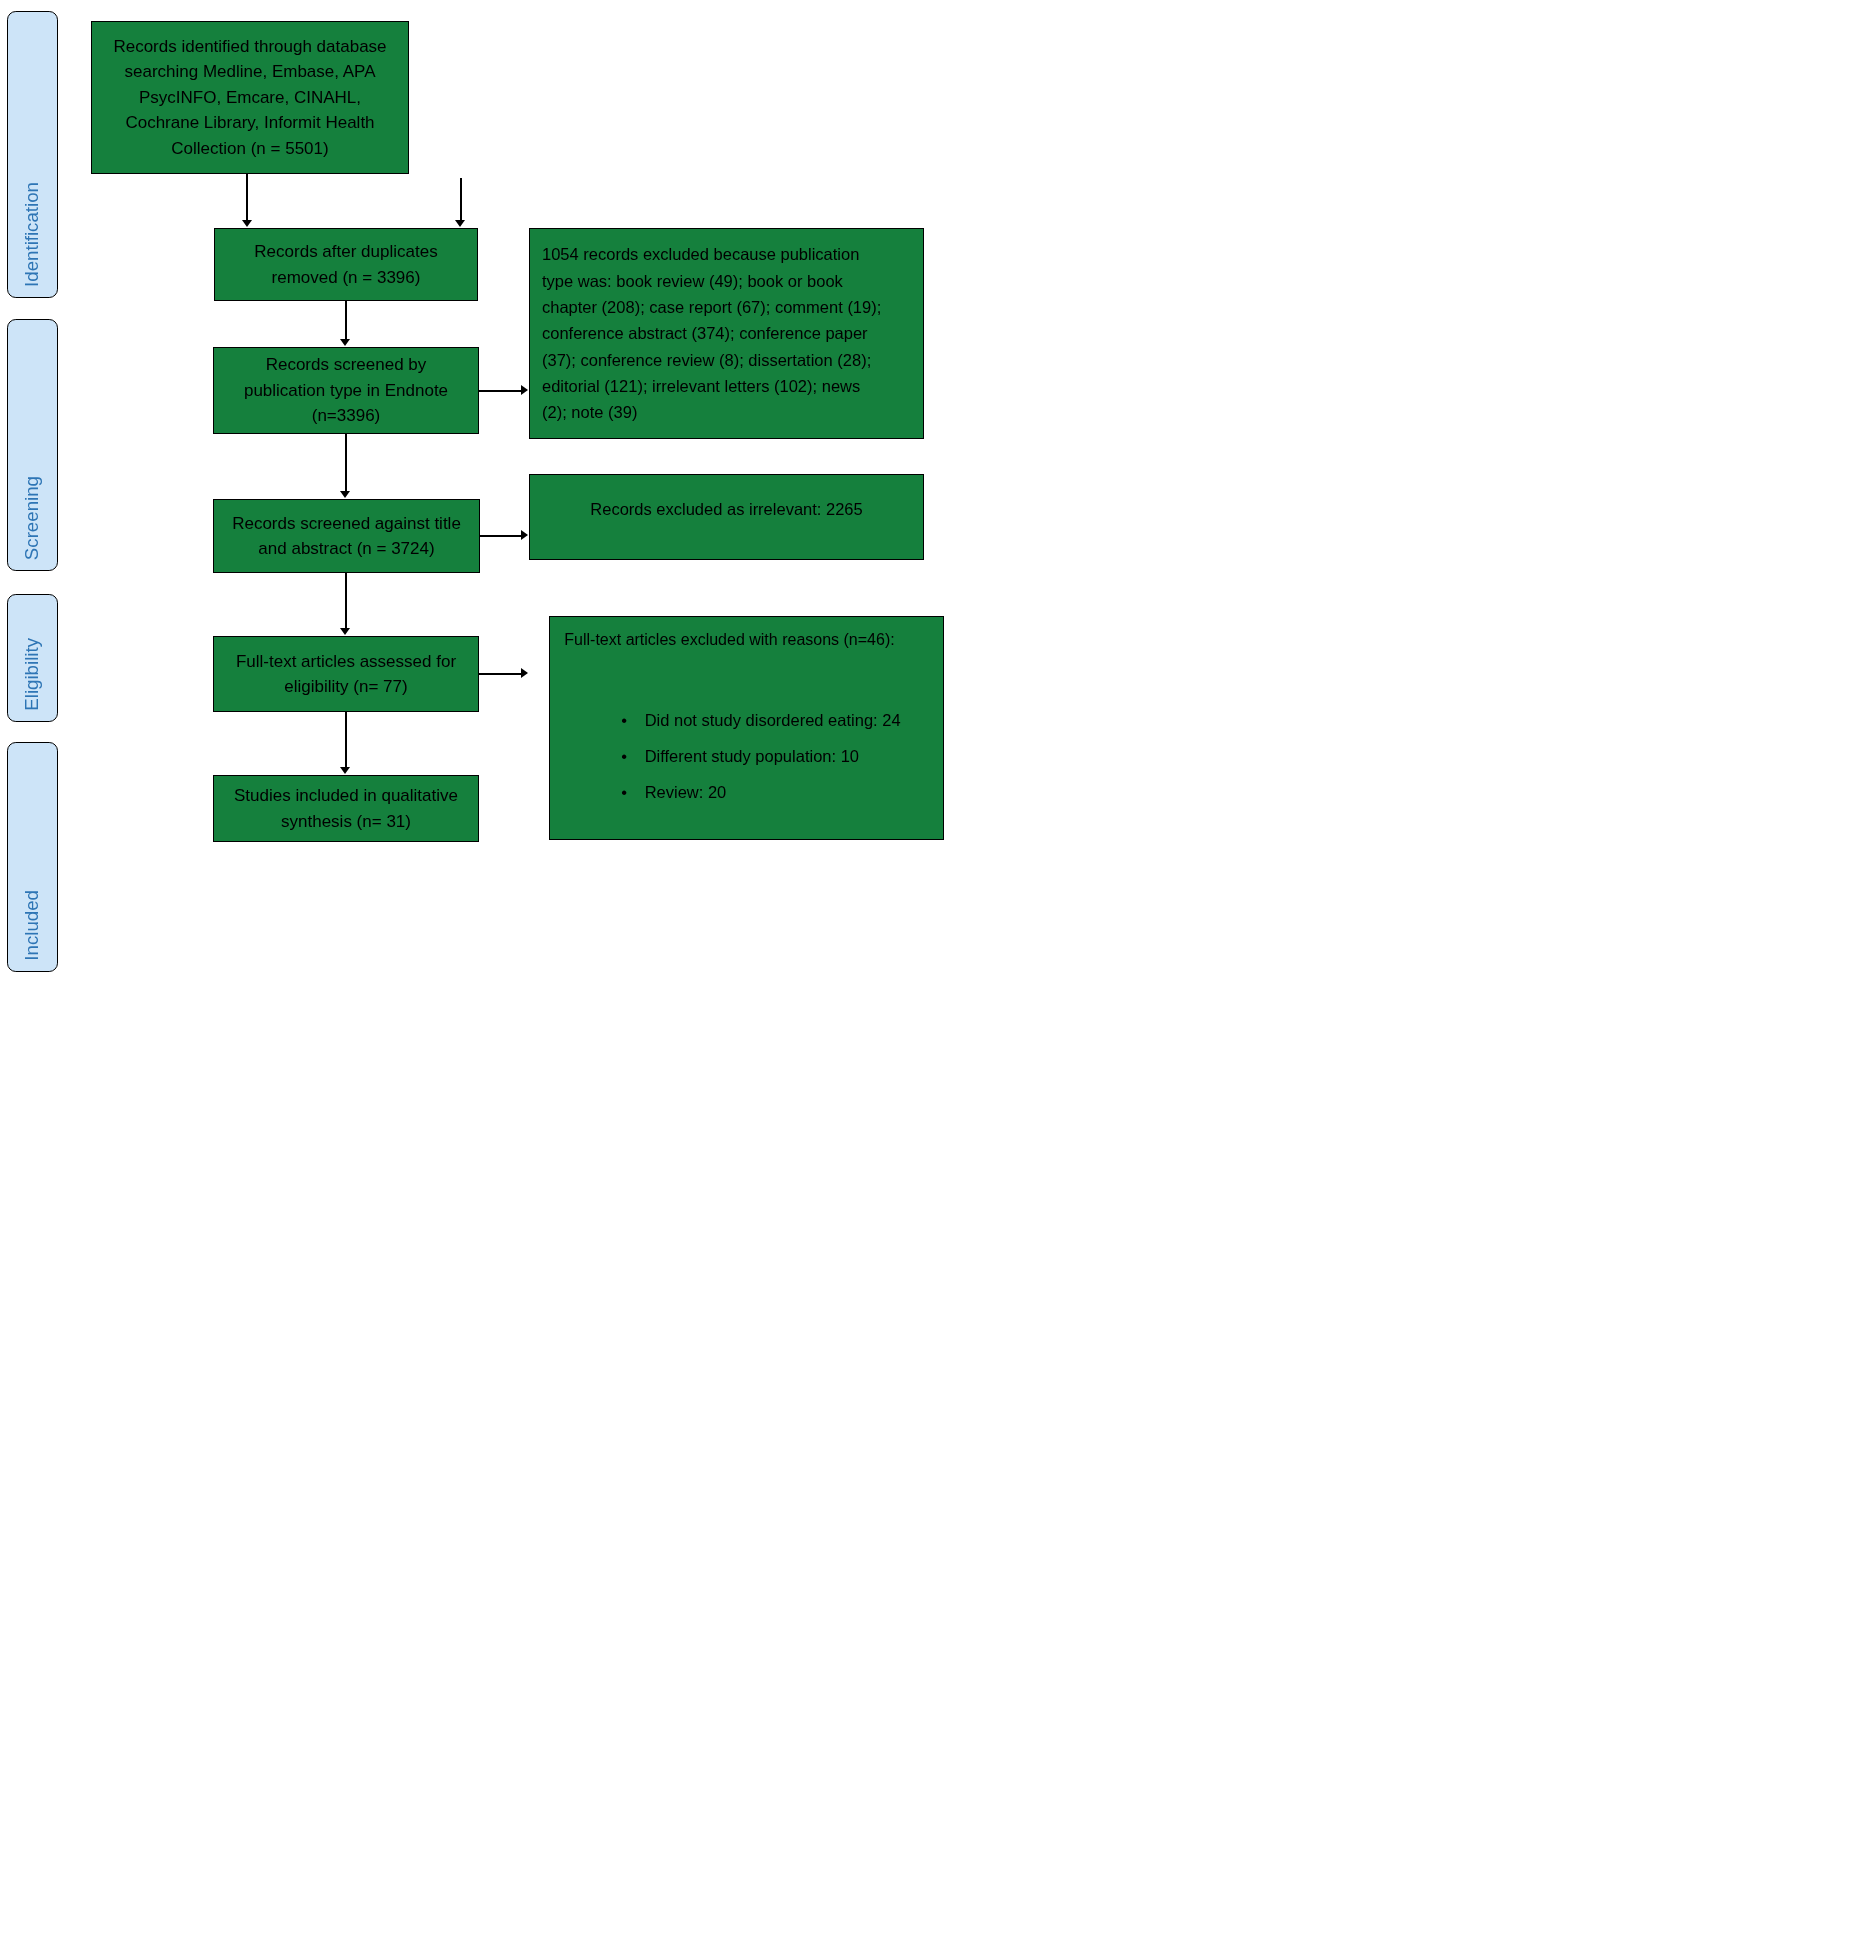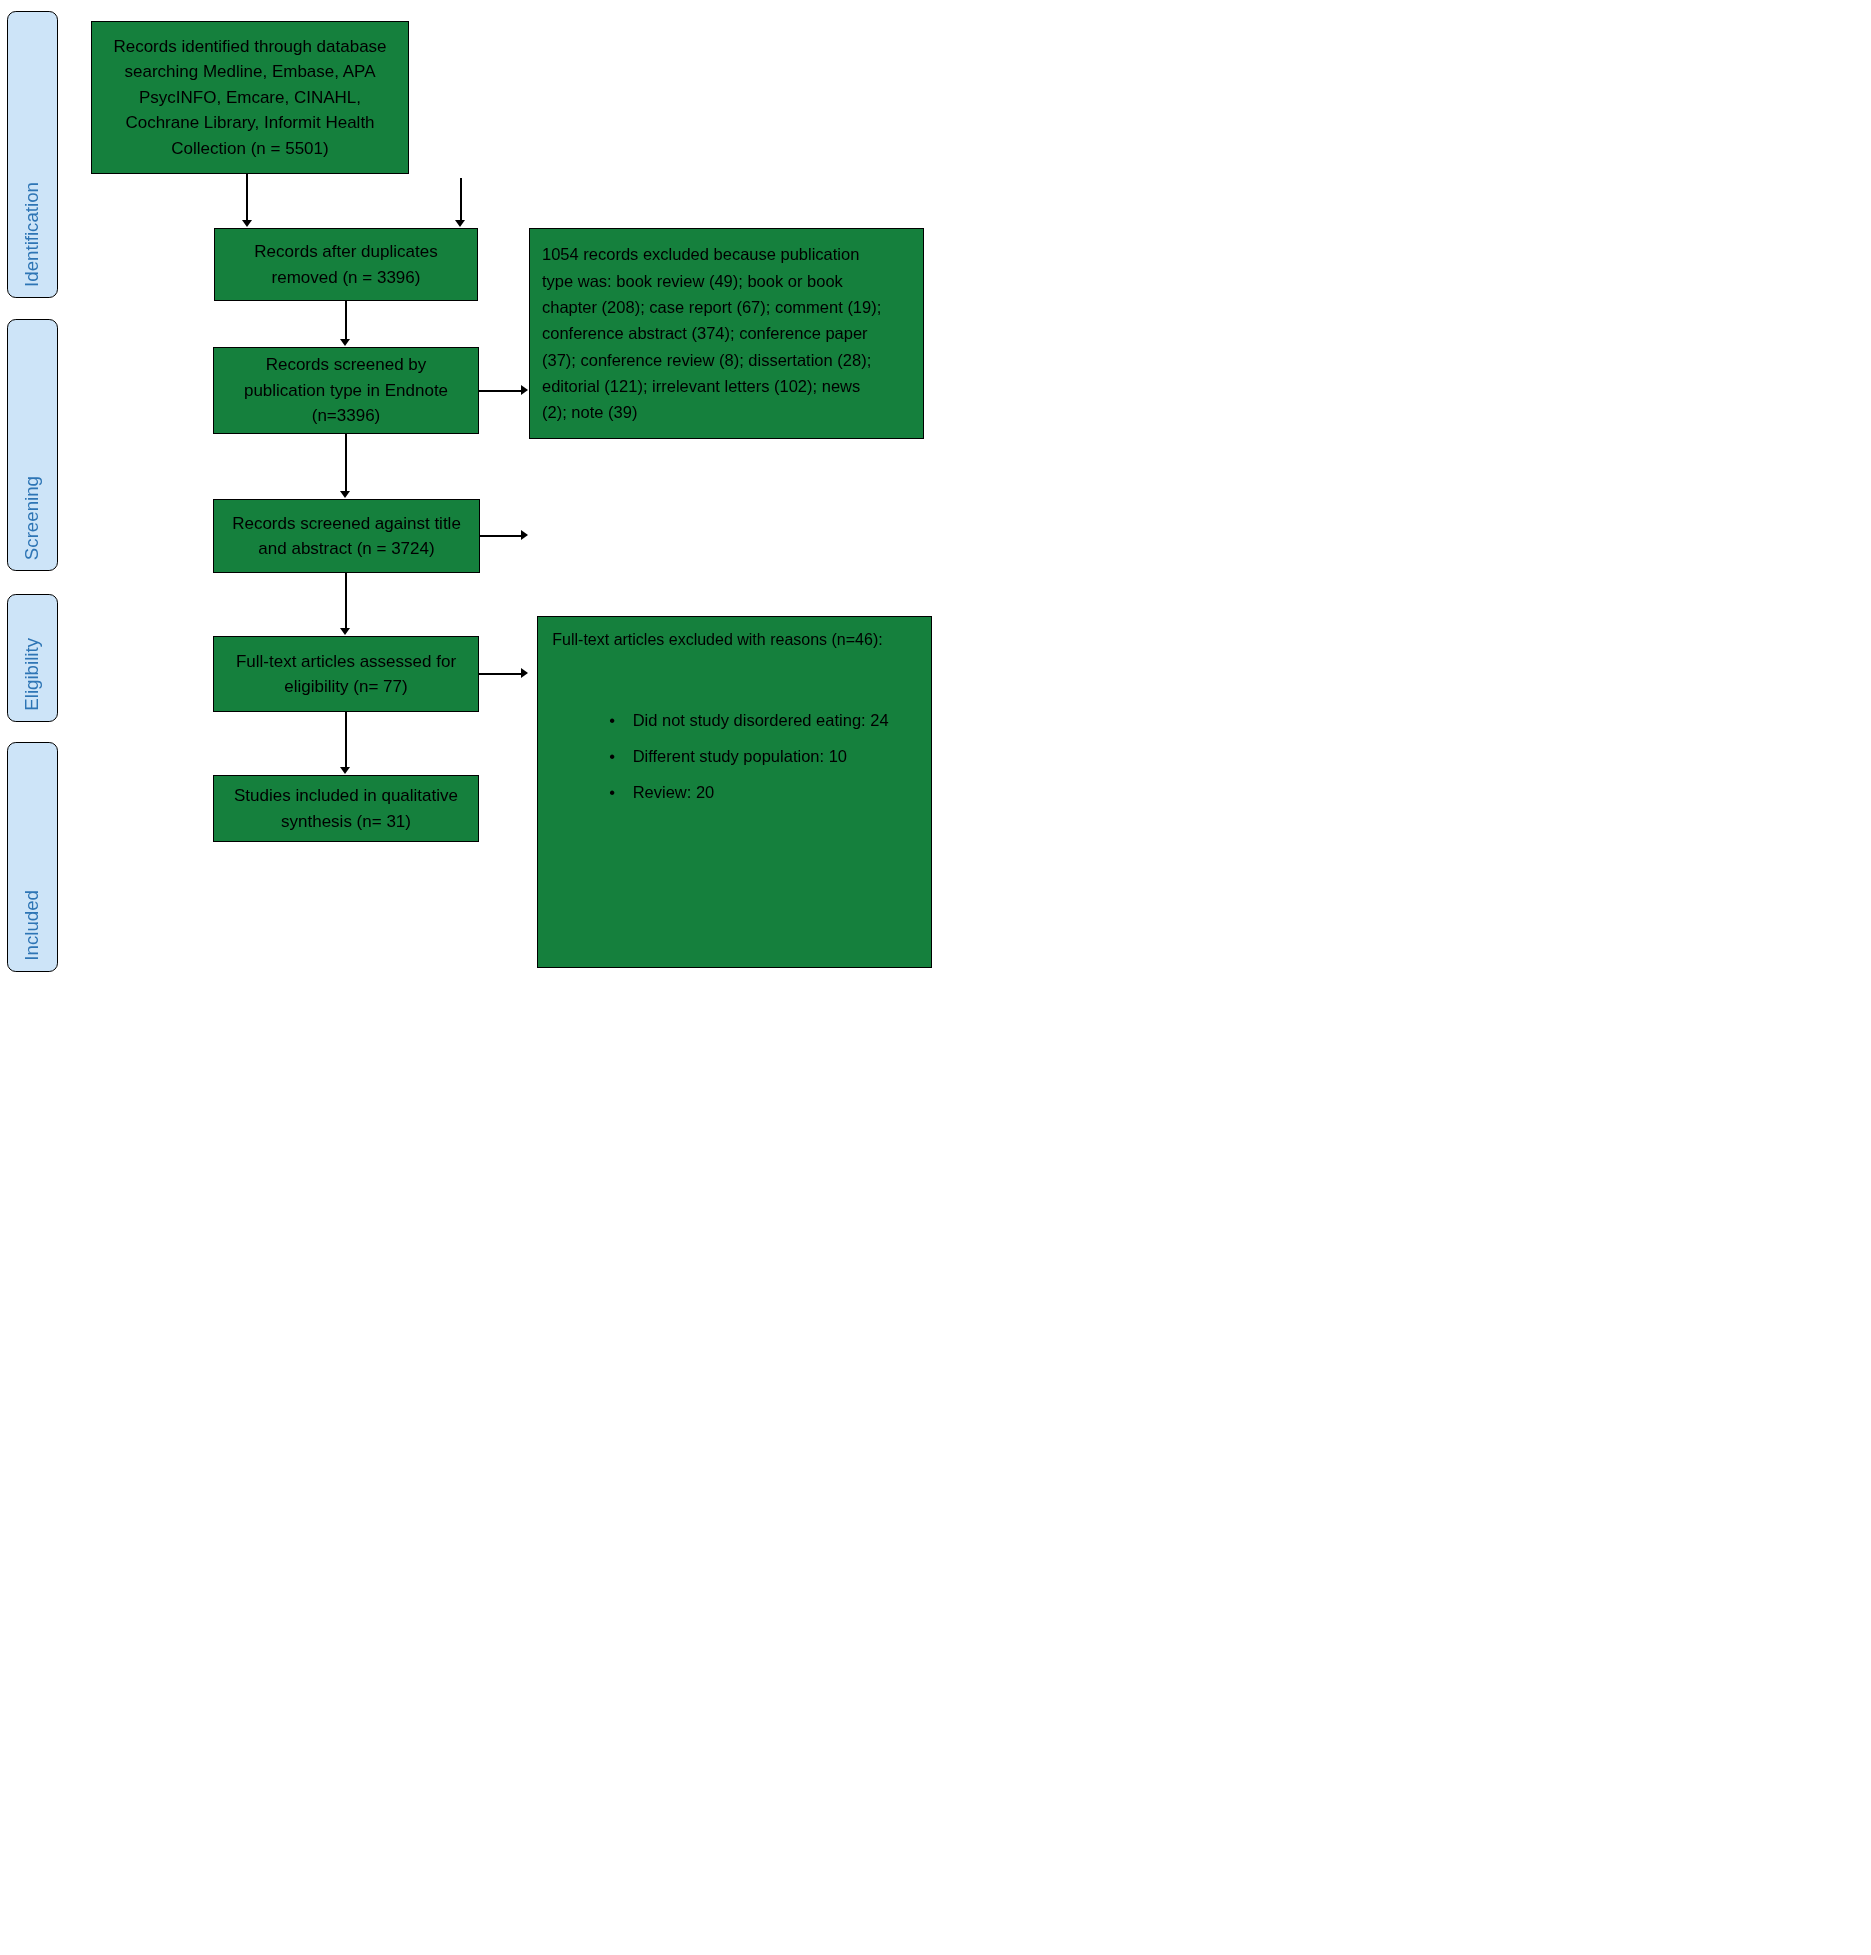--- a/index.html
+++ b/index.html
@@ -111,27 +111,30 @@
 (37); conference review (8); dissertation (28);
 editorial (121); irrelevant letters (102); news
 (2); note (39)</div>
   </div>
 
   <div class="box" style="left:213px;top:499px;width:267px;height:74px;">
     <div class="box-text">Records screened against title
 and abstract (n = 3724)</div>
   </div>
 
+  <div class="box top-center" style="left:529px;top:474px;width:395px;height:86px;">
+    <div class="box-text">Records excluded as irrelevant: 2265</div>
+  </div>
 
   <div class="box" style="left:213px;top:636px;width:266px;height:76px;">
     <div class="box-text">Full-text articles assessed for
 eligibility (n= 77)</div>
   </div>
 
-  <div class="box reasons" style="left:537px;top:616px;width:395px;height:352px;">
+  <div class="box reasons" style="left:549px;top:616px;width:395px;height:224px;">
     <div class="reasons-title">Full-text articles excluded with reasons (n=46):</div>
     <div class="reasons-list">
       <div class="reason-item">
         <span class="bullet">•</span>
         <span>Did not study disordered eating: 24</span>
       </div>
       <div class="reason-item">
         <span class="bullet">•</span>
         <span>Different study population: 10</span>
       </div>

